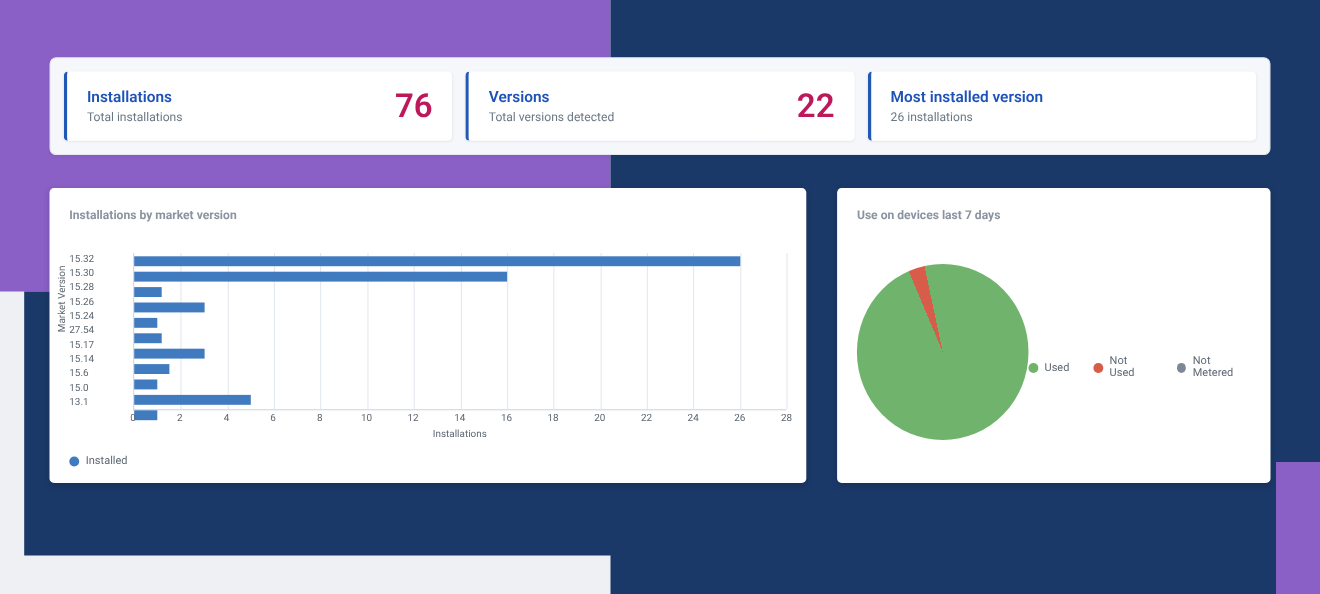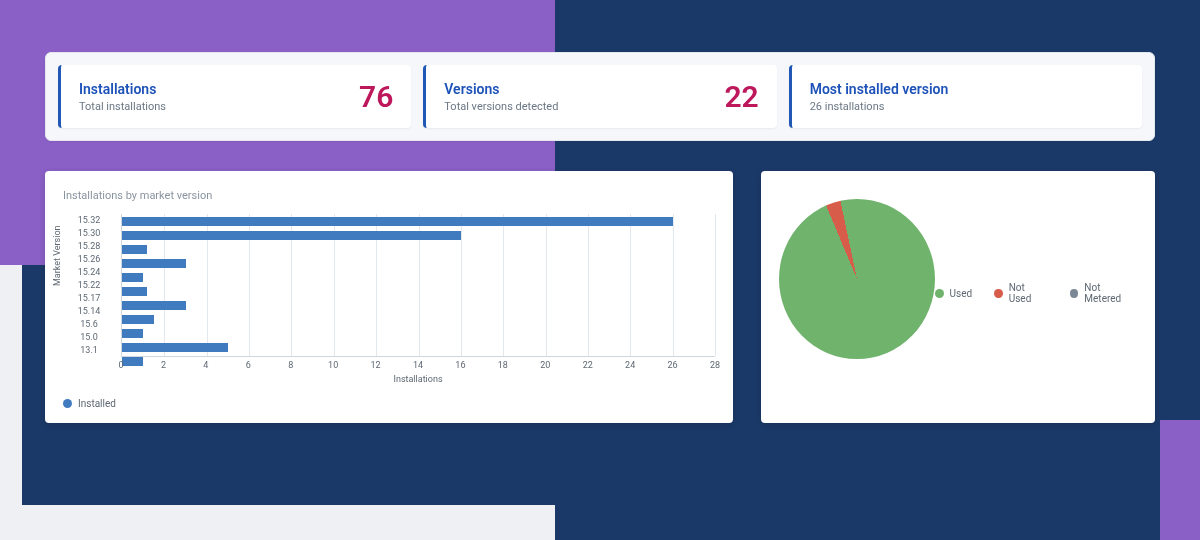--- a/index.html
+++ b/index.html
@@ -45,41 +45,41 @@
   margin: 30px 45px 0 45px;
   display: flex; gap: 28px;
 }
 .chart-card {
   background:#ffffff;
   border-radius: 4px;
   box-shadow: 0 2px 6px rgba(0,0,0,0.15);
   padding: 18px 18px 14px 18px;
 }
 .chart-card h3 {
-  font-size: 11px; font-weight: 400; color:#8a94a0; margin-bottom: 12px;
+  font-size: 11px; font-weight: 700; color:#8a94a0; margin-bottom: 28px;
 }
 .bar-card { flex: 0 0 688px; }
 .pie-card { flex: 1; }
 
 
 .bar-area {
   position: relative;
   height: 195px;
   display:flex; flex-direction: column;
 }
 .bar-plot {
   position: relative;
   height: 155px;
   display: flex;
 }
 .y-axis {
   width: 58px; position: relative;
   display:flex; flex-direction: column; justify-content: space-around;
 }
-.y-tick { font-size: 9px; color:#5e6873; text-align: center; padding-right: 6px; height: 13px; line-height:13px; }
+.y-tick { font-size: 9px; color:#5e6873; text-align: left; padding-right: 6px; height: 13px; line-height:13px; }
 .y-label {
   position:absolute; left: -6px; top: 50%;
   transform: rotate(-90deg) translateY(-50%);
   transform-origin: left top;
   font-size: 9px; color:#5e6873; white-space: nowrap;
 }
 .grid-zone {
   flex:1; position:relative; border-left: 1px solid #cfd6de; border-bottom: 1px solid #cfd6de;
 }
 .vline { position:absolute; top:0; bottom:0; width:1px; background:#e3e8ee; }
@@ -142,21 +142,21 @@
       <div class="bar-area">
 
         <div class="bar-plot">
           <div class="y-label">Market Version</div>
           <div class="y-axis" id="y-axis">
               <div class="y-tick">15.32</div>
               <div class="y-tick">15.30</div>
               <div class="y-tick">15.28</div>
               <div class="y-tick">15.26</div>
               <div class="y-tick">15.24</div>
-              <div class="y-tick">15.22</div>
+              <div class="y-tick">27.54</div>
               <div class="y-tick">15.17</div>
               <div class="y-tick">15.14</div>
               <div class="y-tick">15.6</div>
               <div class="y-tick">15.0</div>
               <div class="y-tick">13.1</div>
             </div>
           <div class="grid-zone" id="grid-zone">
               <div class="vline" style="left: 7.14286%;"></div>
               <div class="vline" style="left: 14.2857%;"></div>
               <div class="vline" style="left: 21.4286%;"></div>
@@ -207,20 +207,21 @@
         <div class="legend">
           <div class="legend-item">
             <span class="swatch" style="background:#417bbf"></span>
             <span>Installed</span>
           </div>
         </div>
       </div>
     </div>
 
     <div class="chart-card pie-card">
+      <h3>Use on devices last 7 days</h3>
       <div class="pie-area">
         <div class="pie" id="pie" style="background: conic-gradient(from -12deg, rgb(111, 179, 108) 0deg, rgb(111, 179, 108) 349.2deg, rgb(216, 92, 74) 349.2deg, rgb(216, 92, 74) 360deg);"></div>
         <div class="legend" id="pie-legend">
             <div class="legend-item">
               <span class="swatch" style="background: rgb(111, 179, 108);"></span>
               <span>Used</span>
             </div>
             <div class="legend-item">
               <span class="swatch" style="background: rgb(216, 92, 74);"></span>
               <span>Not Used</span>

